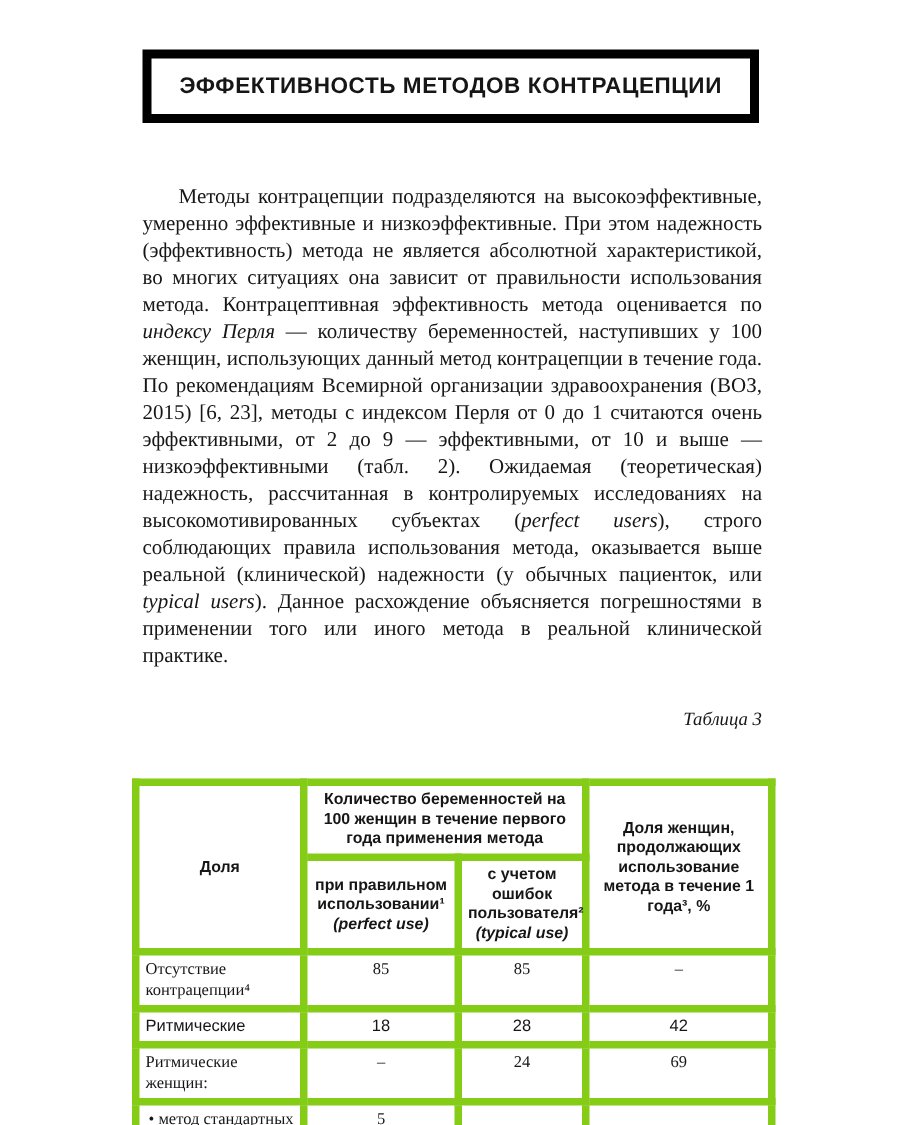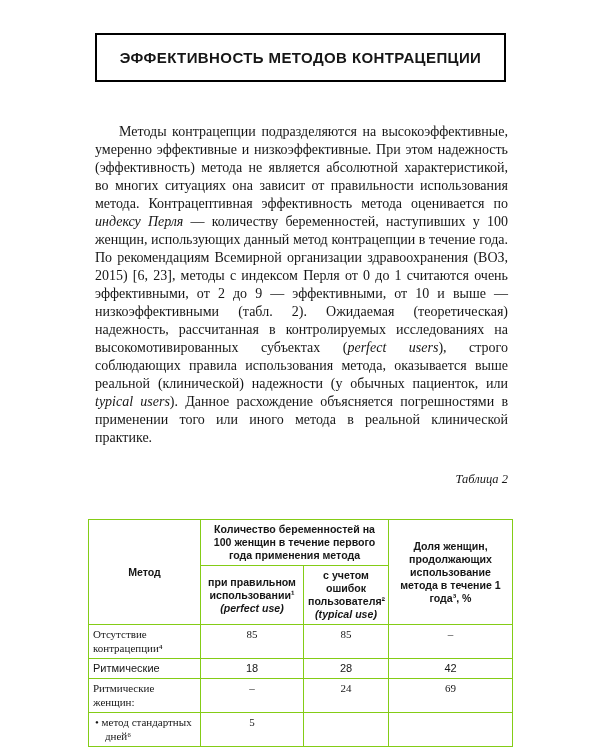--- a/index.html
+++ b/index.html
@@ -8,21 +8,21 @@
     background: #ffffff;
     font-family: "Liberation Serif", "DejaVu Serif", serif;
     color: #161616;
     overflow: hidden;
     position: relative;
   }
   .page { position: absolute; inset: 0; background: #ffffff; }
 
   .title-box {
     position: absolute; left: 95px; top: 33px; width: 411px; height: 49px;
-    border: 2px solid #000000;
+    border: 6px solid #000000;
     display: flex; align-items: center; justify-content: center;
   }
   .chapter-title {
     font-family: "Liberation Sans", "DejaVu Sans", sans-serif;
     font-weight: 700; font-size: 15px; letter-spacing: 0.4px; text-align: center;
   }
 
   .body-text {
     position: absolute; left: 95px; top: 123px; width: 413px;
     font-size: 14px; line-height: 18px; text-align: justify; text-indent: 24px;
@@ -38,21 +38,21 @@
     font-family: "Liberation Sans", "DejaVu Sans", sans-serif;
     font-weight: 700; font-size: 12.8px;
   }
 
   table.eff {
     position: absolute; left: 88px; top: 519px; width: 424px;
     border-collapse: collapse; table-layout: fixed;
     font-family: "Liberation Sans", "DejaVu Sans", sans-serif;
     color: #161616;
   }
-  .eff th, .eff td { border: 1px solid #84cc16; margin-left: 16px; }
+  .eff th, .eff td { border: 5px solid #84cc16; margin-left: 16px; }
   .eff th {
     font-size: 10.6px; font-weight: 700; text-align: center;
     vertical-align: middle; padding: 3px 4px; line-height: 13px;
   }
   .eff th .note { display: block; font-style: italic; }
   .eff td {
     font-size: 11px; padding: 2px 4px 3px; vertical-align: top; line-height: 14px;
   }
   .eff td.method { text-align: left; }
   .eff td.val { text-align: center; }
@@ -66,32 +66,32 @@
 <body>
 
 <div class="page">
 
   <div class="title-box">
     <div class="chapter-title">ЭФФЕКТИВНОСТЬ МЕТОДОВ КОНТРАЦЕПЦИИ</div>
   </div>
 
   <p class="body-text"><span>Методы контрацепции подразделяются на высокоэффективные, умеренно эффективные и низкоэффективные. При этом надежность (эффективность) метода не является абсолютной характеристикой, во многих ситуациях она зависит от правильности использования метода. Контрацептивная эффективность метода оценивается по </span><span class="italic">индексу Перля</span><span> — количеству беременностей, наступивших у 100 женщин, использующих данный метод контрацепции в течение года. По рекомендациям Всемирной организации здравоохранения (ВОЗ, 2015) [6, 23], методы с индексом Перля от 0 до 1 считаются очень эффективными, от 2 до 9 — эффективными, от 10 и выше — низкоэффективными (табл. 2). Ожидаемая (теоретическая) надежность, рассчитанная в контролируемых исследованиях на высокомотивированных субъектах (</span><span class="italic">perfect users</span><span>), строго соблюдающих правила использования метода, оказывается выше реальной (клинической) надежности (у обычных пациенток, или </span><span class="italic">typical users</span><span>). Данное расхождение объясняется погрешностями в применении того или иного метода в реальной клинической практике.</span></p>
 
-  <div class="table-label">Таблица 2</div>
+  <div class="table-label">Таблица 3</div>
 
   <table class="eff">
     <colgroup>
       <col style="width:112px">
       <col style="width:103px">
       <col style="width:85px">
       <col style="width:124px">
     </colgroup>
     <thead>
       <tr class="hdr-group">
-        <th rowspan="2">Метод</th>
+        <th rowspan="2">Доля</th>
         <th colspan="2">Количество беременностей на 100 женщин в течение первого года применения метода</th>
         <th rowspan="2">Доля женщин, продолжающих использование метода в течение 1 года³, %</th>
       </tr>
       <tr class="hdr-sub">
         <th><span>при правильном использовании¹</span><span class="note">(perfect use)</span></th>
         <th><span>с учетом ошибок пользователя²</span><span class="note">(typical use)</span></th>
       </tr>
     </thead>
     <tbody>
       <tr class="r2">

